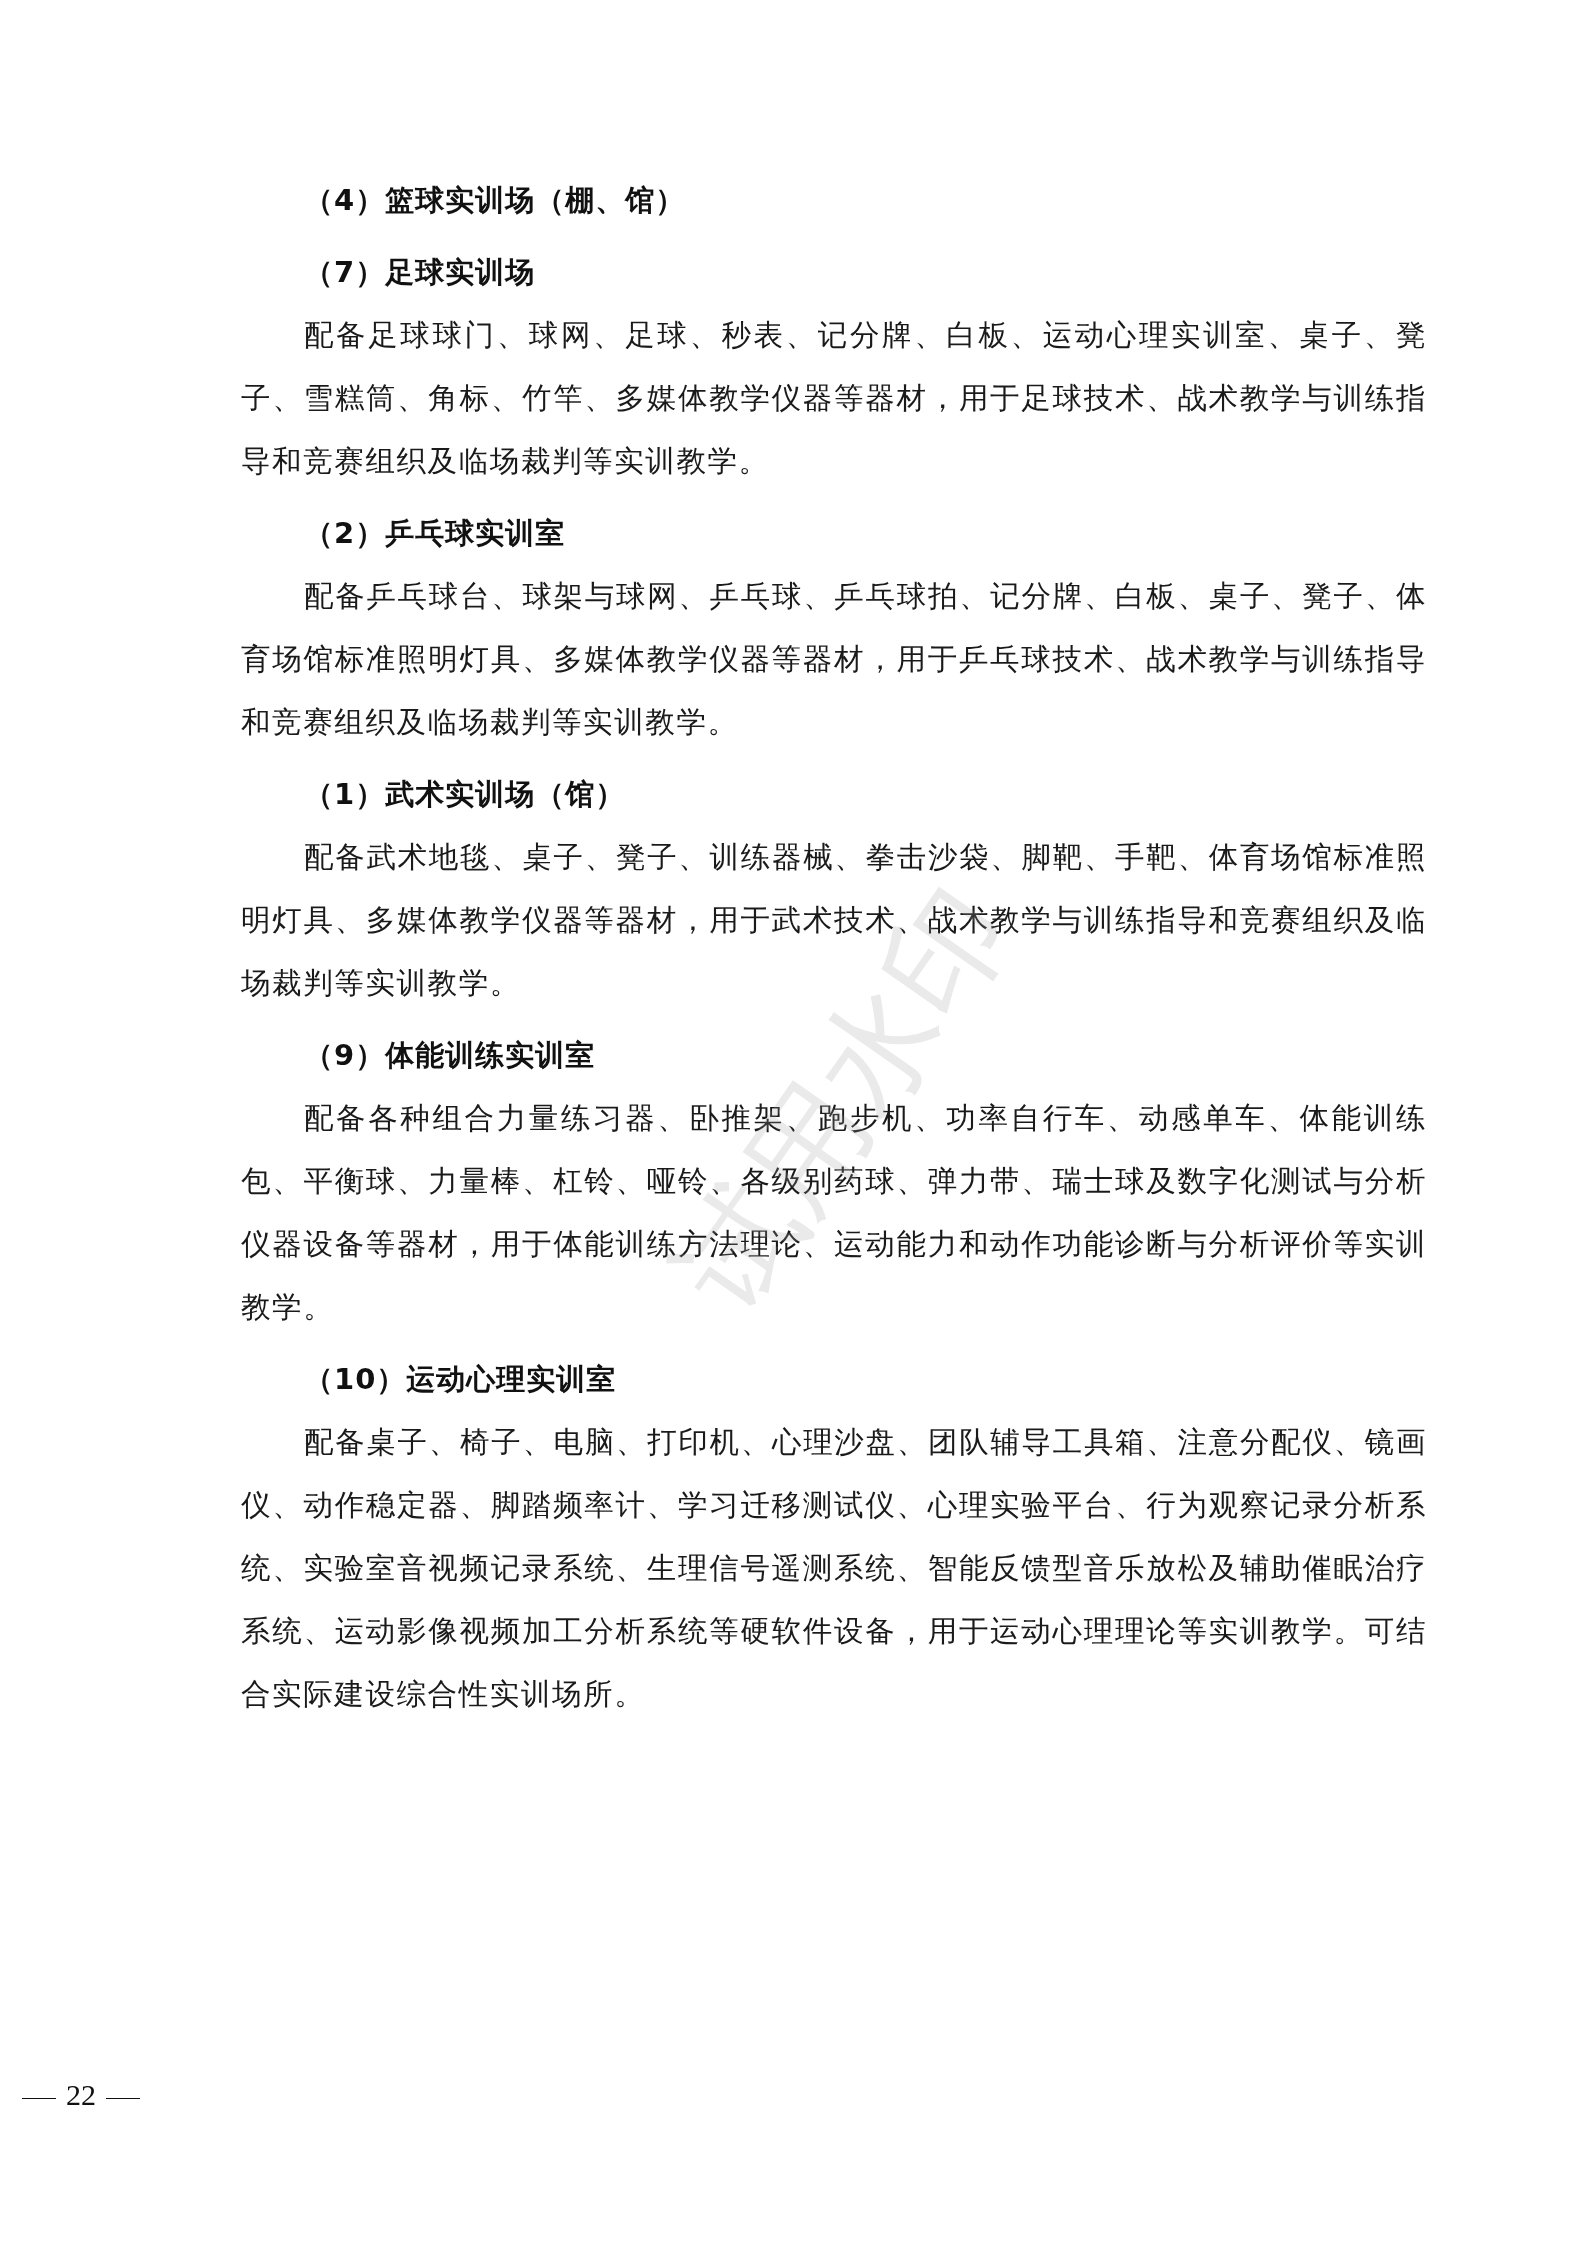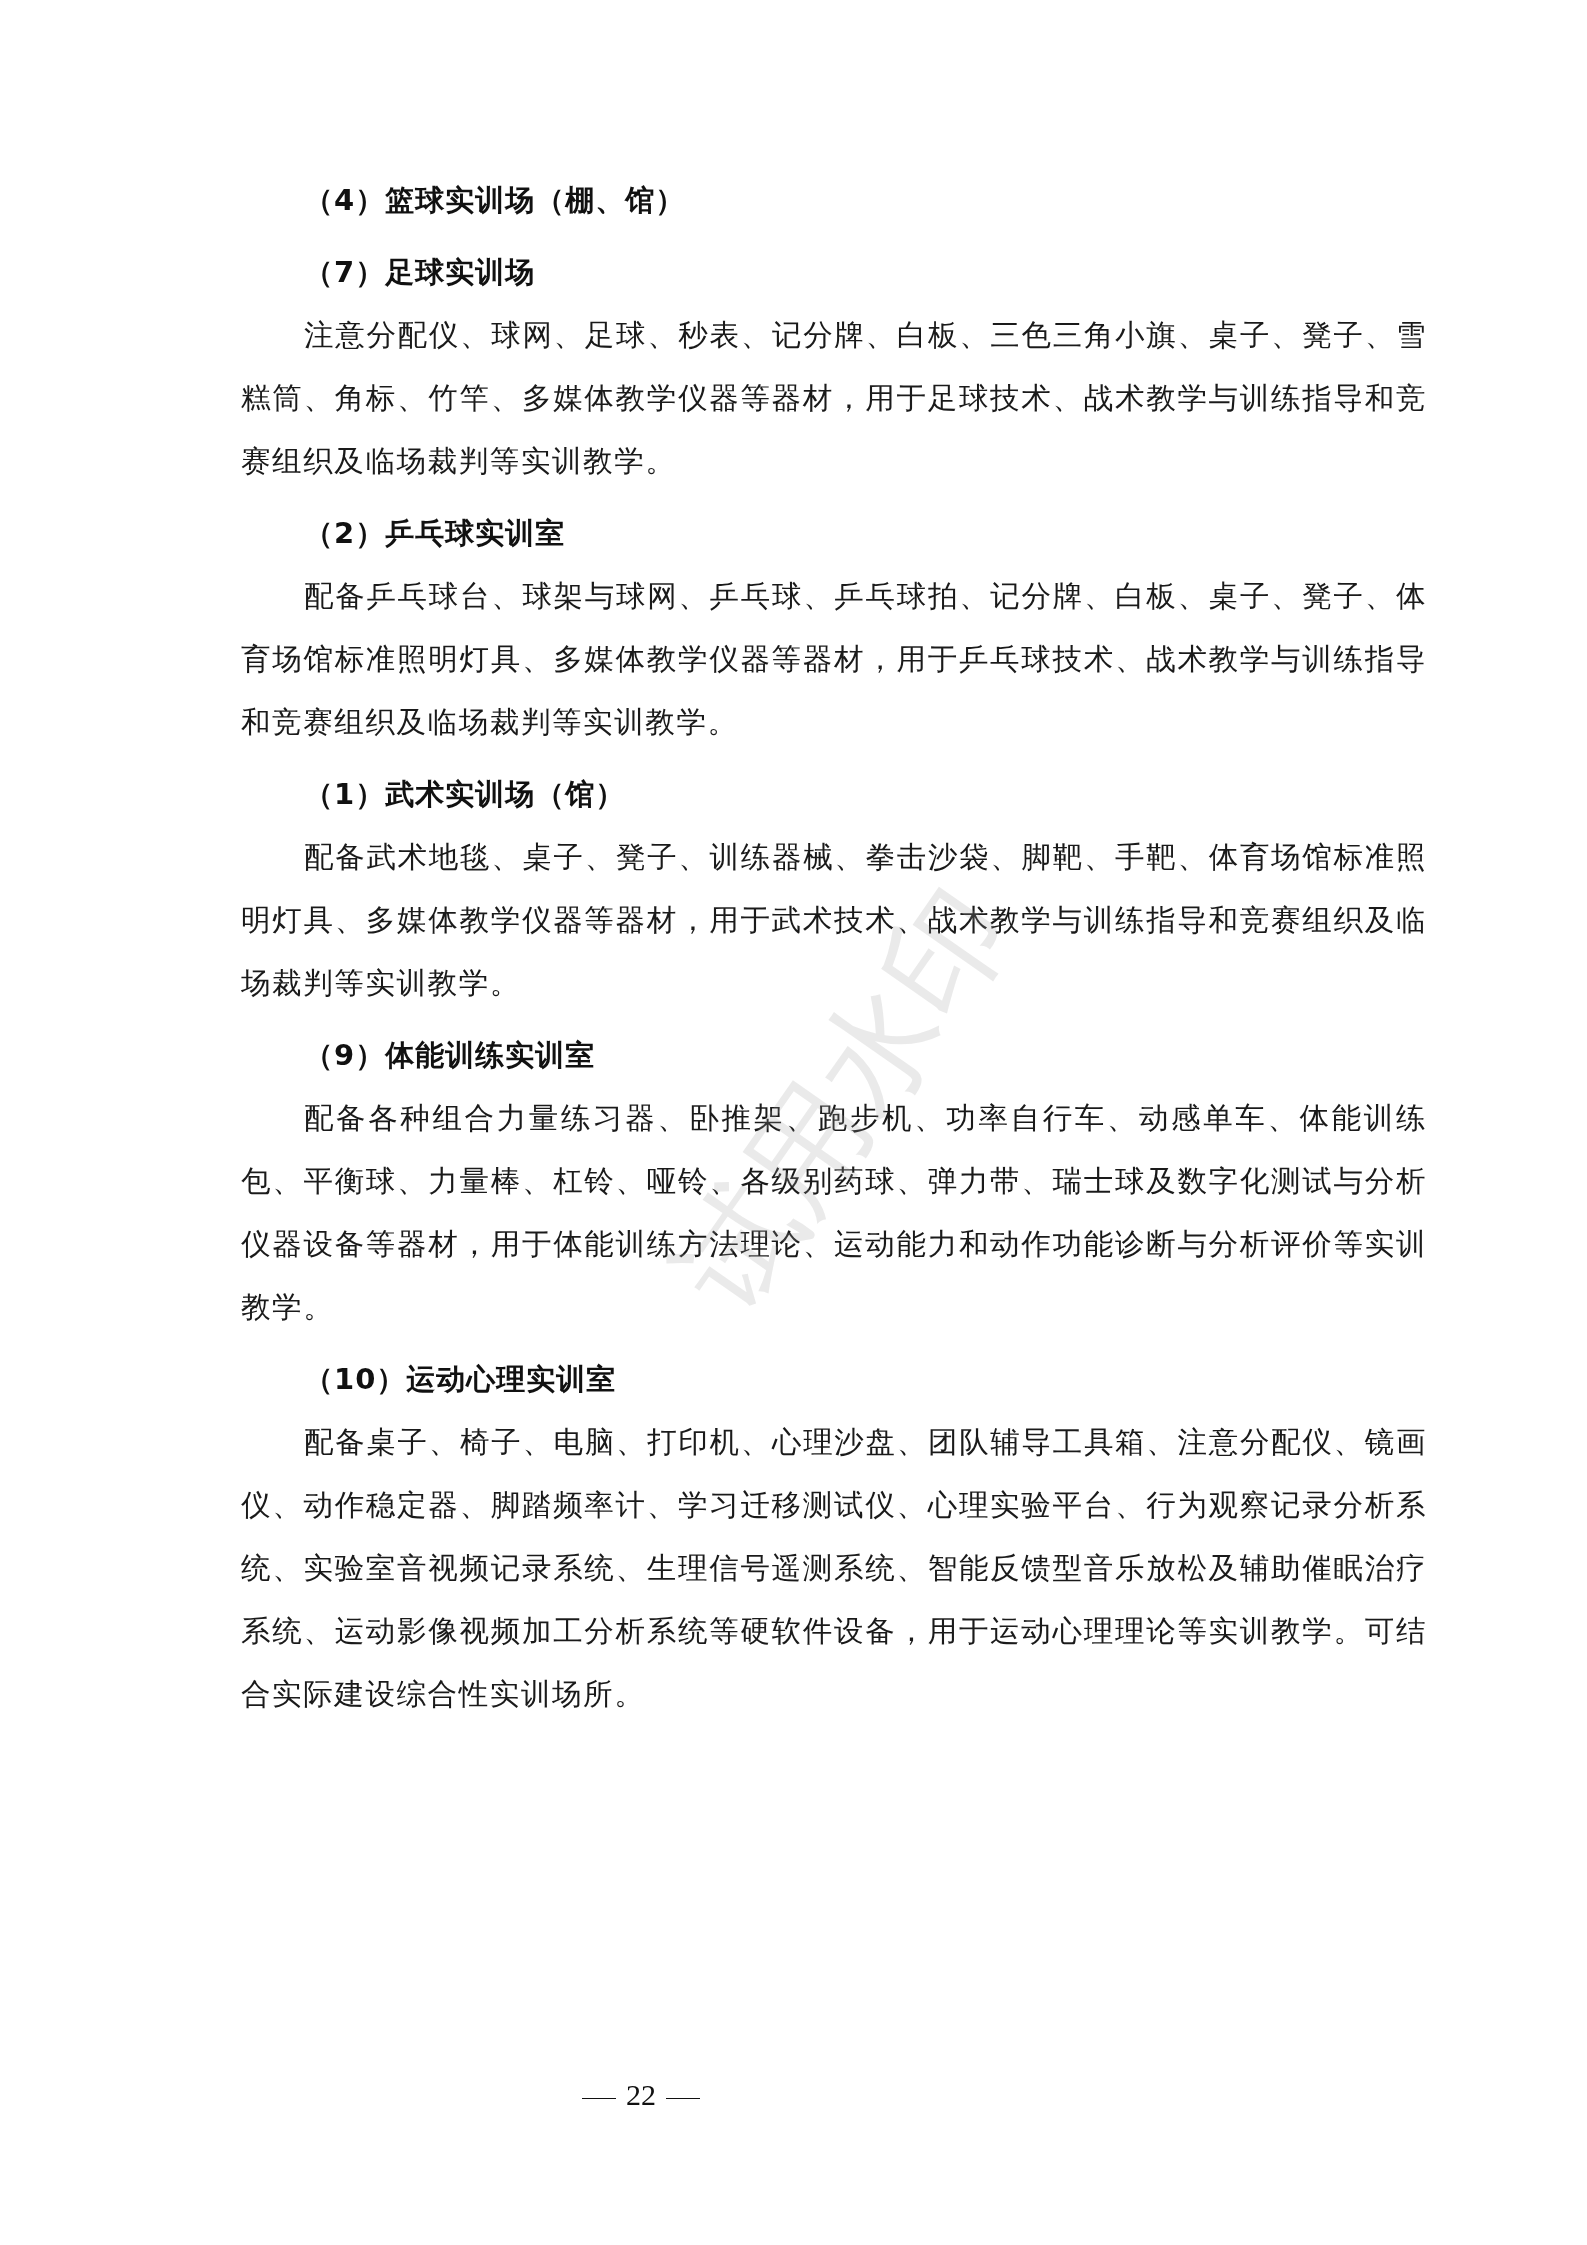--- a/index.html
+++ b/index.html
@@ -53,24 +53,23 @@
       transform: rotate(-55deg);
       transform-origin: left top;
       white-space: nowrap;
       pointer-events: none;
       font-family: "DejaVu Sans", sans-serif;
       top: 1250px;
       left: 640px;
     }
     .page-number {
       position: absolute;
-      left: 4px;
+      left: 12px;
       width: 1274px;
       top: 2078px;
-      text-align: center;
       font-family: "Liberation Serif", "DejaVu Serif", serif;
       font-size: 30px;
       color: #111;
     }
     .page-number .dash {
       display: inline-block;
       width: 34px;
       height: 0;
       border-top: 1.5px solid #111;
       vertical-align: middle;
@@ -79,21 +78,21 @@
   </style>
 </head>
 <body>
 
 <div class="page">
   <div class="section">
     <div class="heading">（4）篮球实训场（棚、馆）</div>
   </div>
   <div class="section">
     <div class="heading">（7）足球实训场</div>
-    <p class="para">注意分配仪、球网、足球、秒表、记分牌、白板、三色三角小旗、桌子、凳子、雪糕筒、角标、竹竿、多媒体教学仪器等器材，用于足球技术、战术教学与训练指导和竞赛组织及临场裁判等实训教学。</p>
+    <p class="para">配备足球球门、球网、足球、秒表、记分牌、白板、运动心理实训室、桌子、凳子、雪糕筒、角标、竹竿、多媒体教学仪器等器材，用于足球技术、战术教学与训练指导和竞赛组织及临场裁判等实训教学。</p>
   </div>
   <div class="section">
     <div class="heading">（2）乒乓球实训室</div>
     <p class="para">配备乒乓球台、球架与球网、乒乓球、乒乓球拍、记分牌、白板、桌子、凳子、体育场馆标准照明灯具、多媒体教学仪器等器材，用于乒乓球技术、战术教学与训练指导和竞赛组织及临场裁判等实训教学。</p>
   </div>
   <div class="section">
     <div class="heading">（1）武术实训场（馆）</div>
     <p class="para">配备武术地毯、桌子、凳子、训练器械、拳击沙袋、脚靶、手靶、体育场馆标准照明灯具、多媒体教学仪器等器材，用于武术技术、战术教学与训练指导和竞赛组织及临场裁判等实训教学。</p>
   </div>
   <div class="section">

